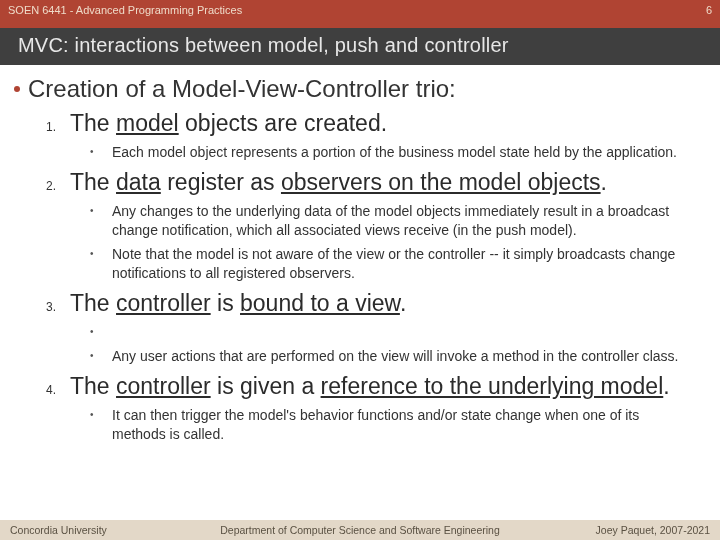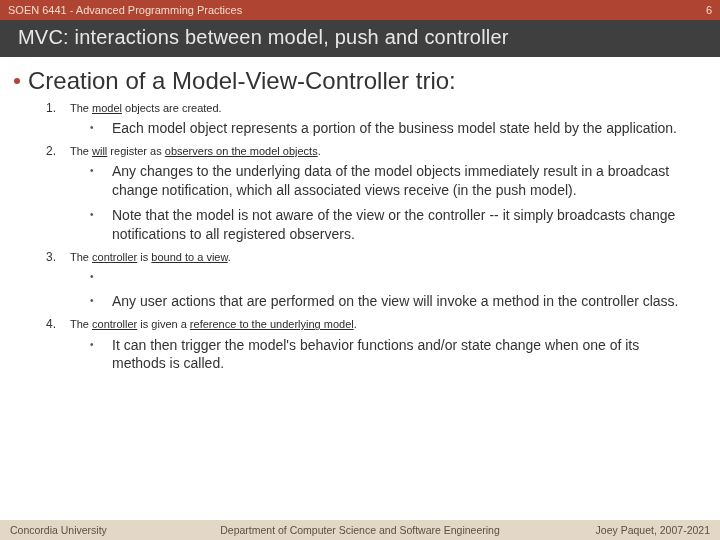--- a/index.html
+++ b/index.html
@@ -8,21 +8,21 @@
     height: 540px;
     font-family: "Segoe UI", Tahoma, sans-serif;
     background: #fff;
     position: relative;
     overflow: hidden;
   }
   .topbar {
     background: #b04433;
     color: #efdbc9;
     font-size: 11px;
-    height: 20px;
+    height: 28px;
     line-height: 20px;
     padding: 0 8px;
     display: flex;
     justify-content: space-between;
   }
   .titlebar {
     background: #3f3f3f;
     color: #e7e7e7;
     font-size: 20px;
     font-weight: 300;
@@ -61,21 +61,21 @@
     display: flex;
     align-items: baseline;
   }
   .step-num {
     font-size: 12px;
     width: 24px;
     flex-shrink: 0;
     color: #333;
   }
   .step-text {
-    font-size: 11px;
+    font-size: 23px;
     color: #2b2b2b;
     line-height: 1.3;
   }
   .u { text-decoration: underline; }
   ul.sub {
     list-style: none;
     padding-left: 44px;
     margin-top: 4px;
   }
   ul.sub > li {
@@ -136,21 +136,21 @@
         <ul class="sub">
           <li>
             <span class="sub-bullet">•</span>
             <span class="sub-text">Each model object represents a portion of the business model state held by the application.</span>
           </li>
         </ul>
       </li>
       <li>
         <div class="step-line">
           <span class="step-num">2.</span>
-          <span class="step-text">The <span class="u">will</span> register as <span class="u">observers on the model objects</span>.</span>
+          <span class="step-text">The <span class="u">data</span> register as <span class="u">observers on the model objects</span>.</span>
         </div>
         <ul class="sub">
           <li>
             <span class="sub-bullet">•</span>
             <span class="sub-text">Any changes to the underlying data of the model objects immediately result in a broadcast change notification, which all associated views receive (in the push model).</span>
           </li>
           <li>
             <span class="sub-bullet">•</span>
             <span class="sub-text">Note that the model is not aware of the view or the controller -- it simply broadcasts change notifications to all registered observers.</span>
           </li>

